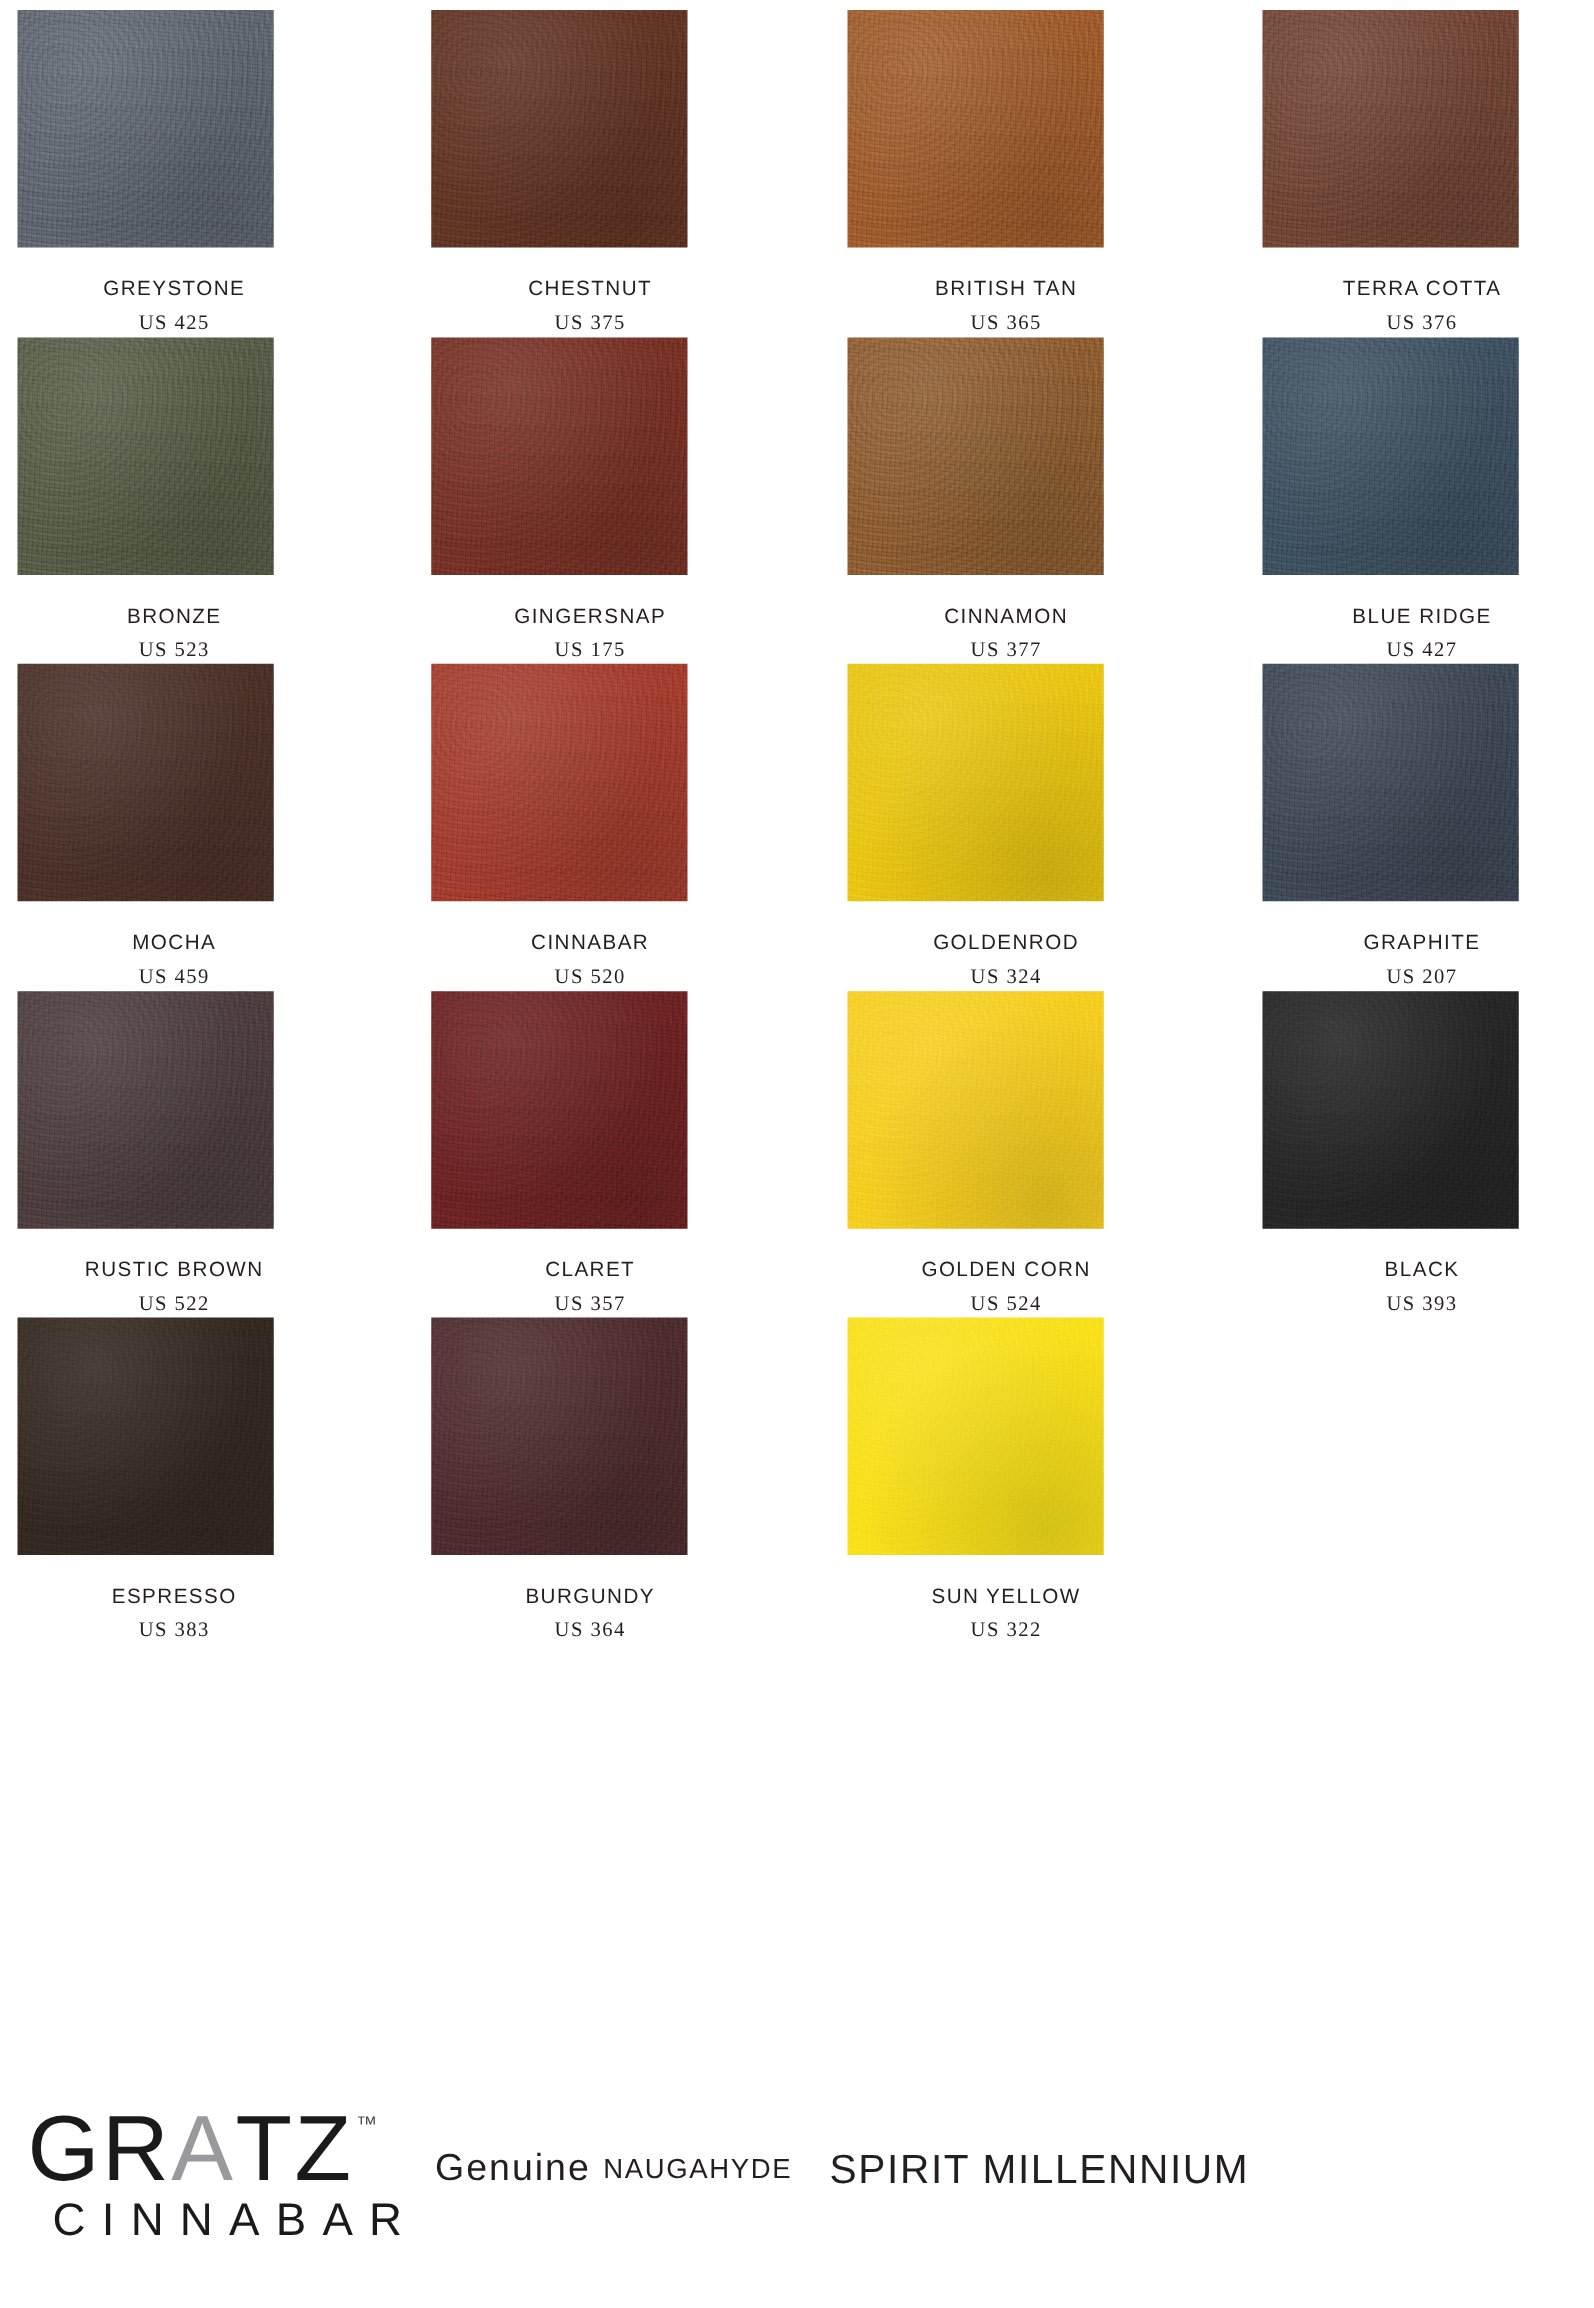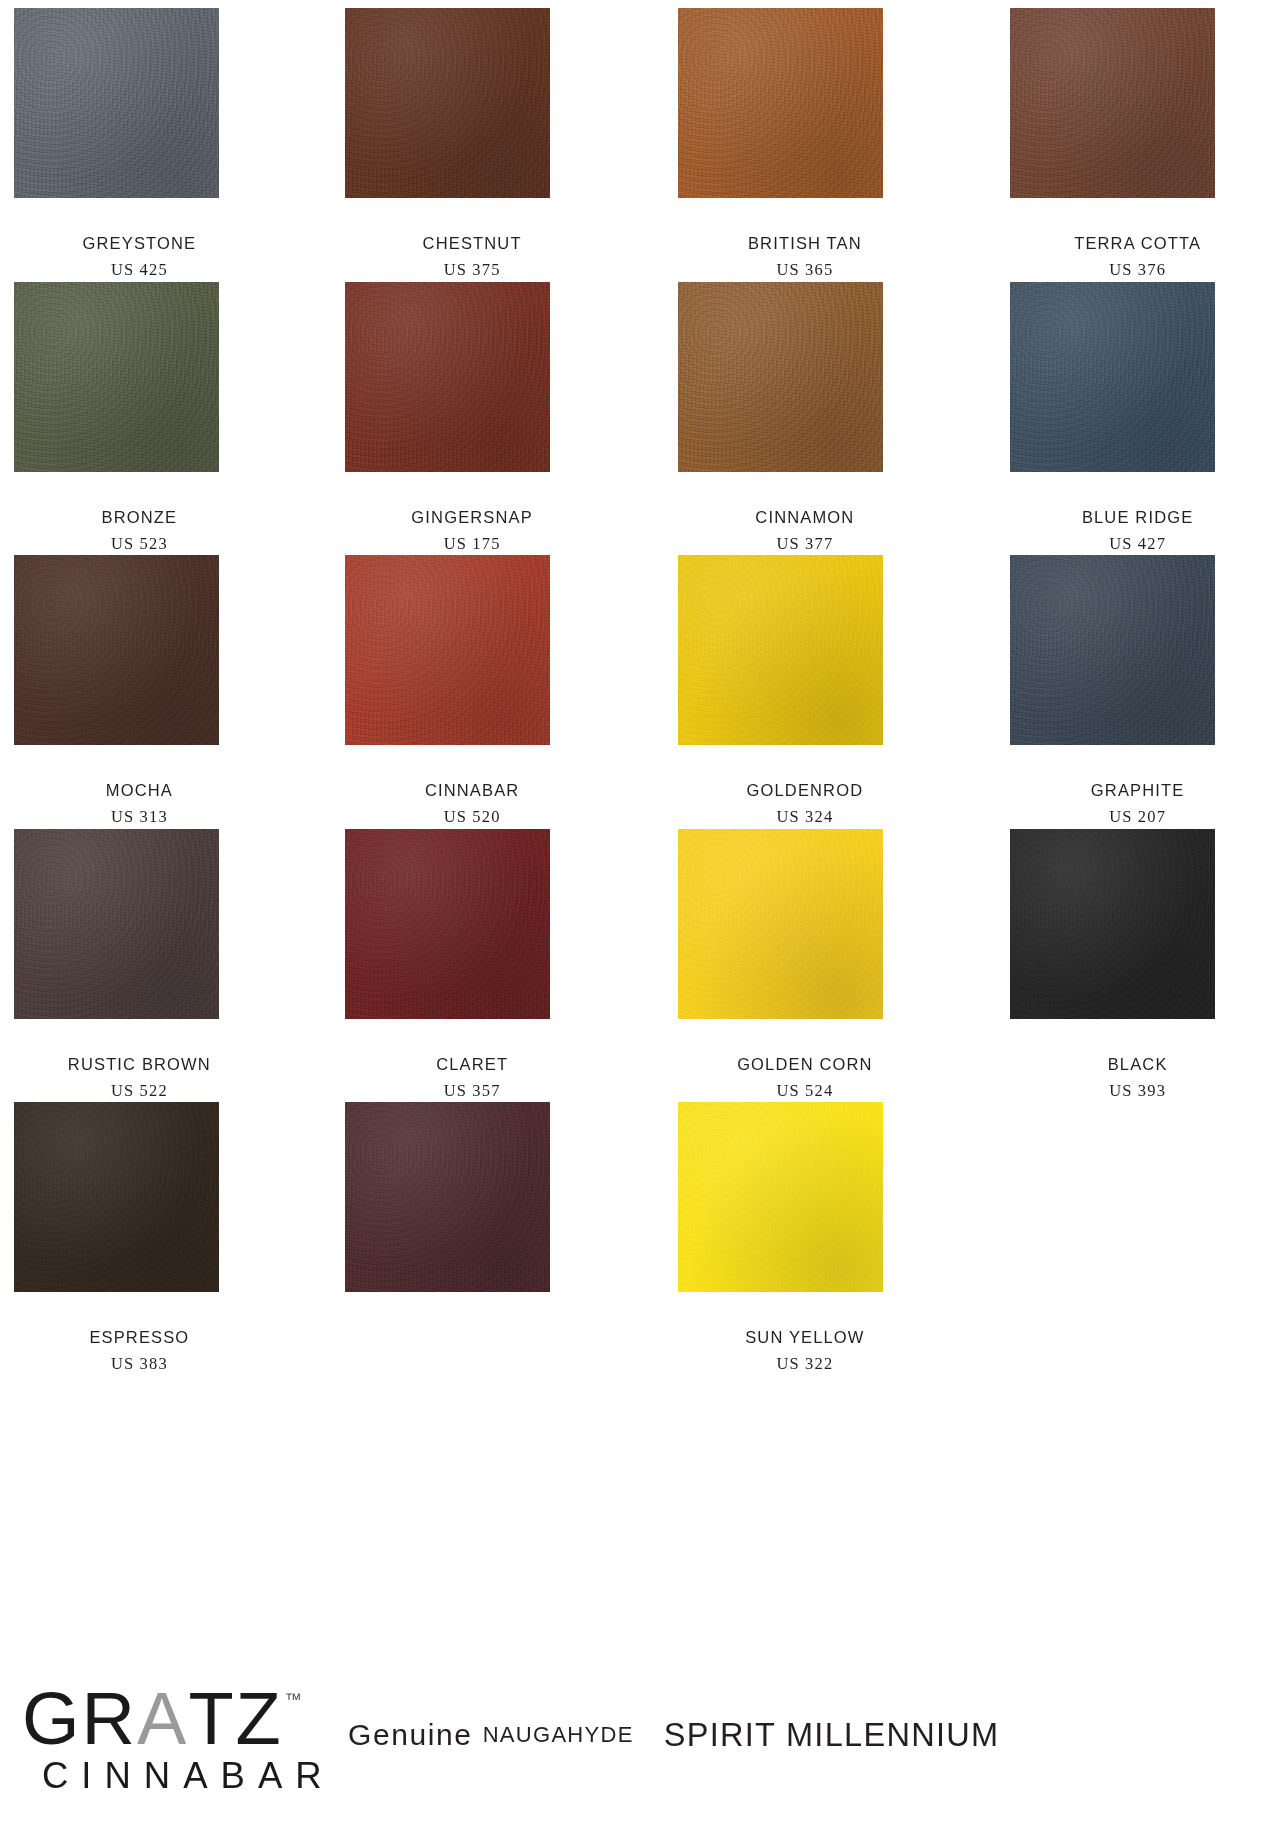--- a/index.html
+++ b/index.html
@@ -28,21 +28,20 @@
     column-gap: 80px;
     row-gap: 0;
     padding: 8px 12px 0 12px;
   }
 
   .swatch-cell {
     width: 100%;
     display: flex;
     flex-direction: column;
     align-items: center;
-    gap: 12px;
   }
 
   .swatch-chip {
     width: 205px;
     height: 190px;
     align-self: flex-start;
     position: relative;
     overflow: hidden;
   }
 
@@ -257,21 +256,21 @@
     <div class="swatch-chip" style="background-color: rgb(61, 79, 94);"></div>
     <div class="swatch-labels">
       <div class="swatch-name">BLUE RIDGE</div>
       <div class="swatch-code">US 427</div>
     </div>
   </div>
   <div class="swatch-cell">
     <div class="swatch-chip" style="background-color: rgb(74, 48, 40);"></div>
     <div class="swatch-labels">
       <div class="swatch-name">MOCHA</div>
-      <div class="swatch-code">US 313</div>
+      <div class="swatch-code">US 459</div>
     </div>
   </div>
   <div class="swatch-cell">
     <div class="swatch-chip" style="background-color: rgb(160, 60, 45);"></div>
     <div class="swatch-labels">
       <div class="swatch-name">CINNABAR</div>
       <div class="swatch-code">US 520</div>
     </div>
   </div>
   <div class="swatch-cell">
@@ -320,20 +319,24 @@
   </div>
   <div class="swatch-cell">
     <div class="swatch-chip" style="background-color: rgb(51, 40, 31);"></div>
     <div class="swatch-labels">
       <div class="swatch-name">ESPRESSO</div>
       <div class="swatch-code">US 383</div>
     </div>
   </div>
   <div class="swatch-cell">
     <div class="swatch-chip" style="background-color: rgb(76, 43, 46);"></div>
+    <div class="swatch-labels">
+      <div class="swatch-name">BURGUNDY</div>
+      <div class="swatch-code">US 364</div>
+    </div>
   </div>
   <div class="swatch-cell">
     <div class="swatch-chip" style="background-color: rgb(249, 224, 26);"></div>
     <div class="swatch-labels">
       <div class="swatch-name">SUN YELLOW</div>
       <div class="swatch-code">US 322</div>
     </div>
   </div>
 </div>
 

